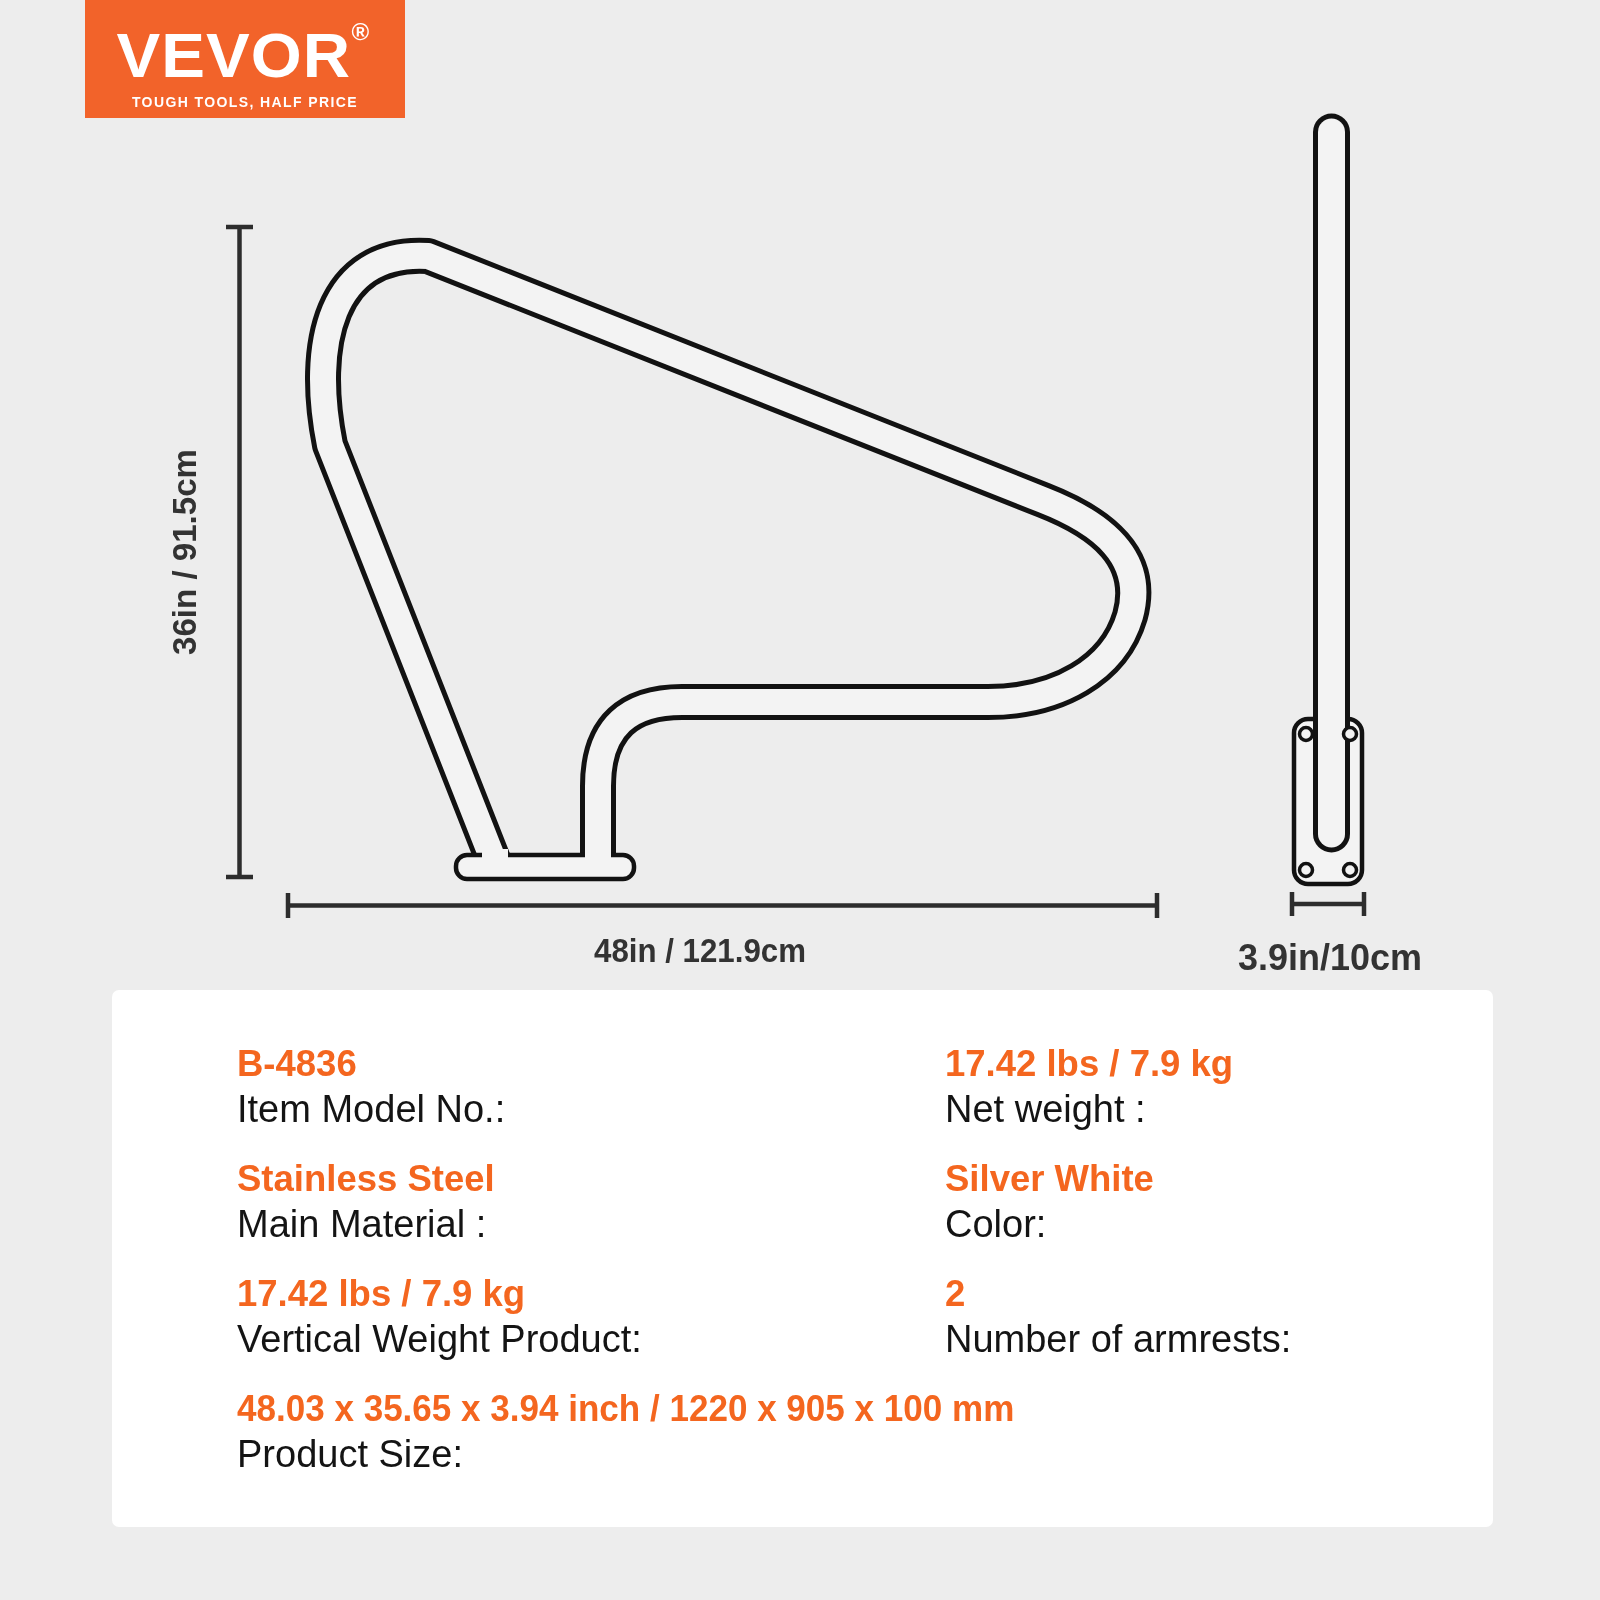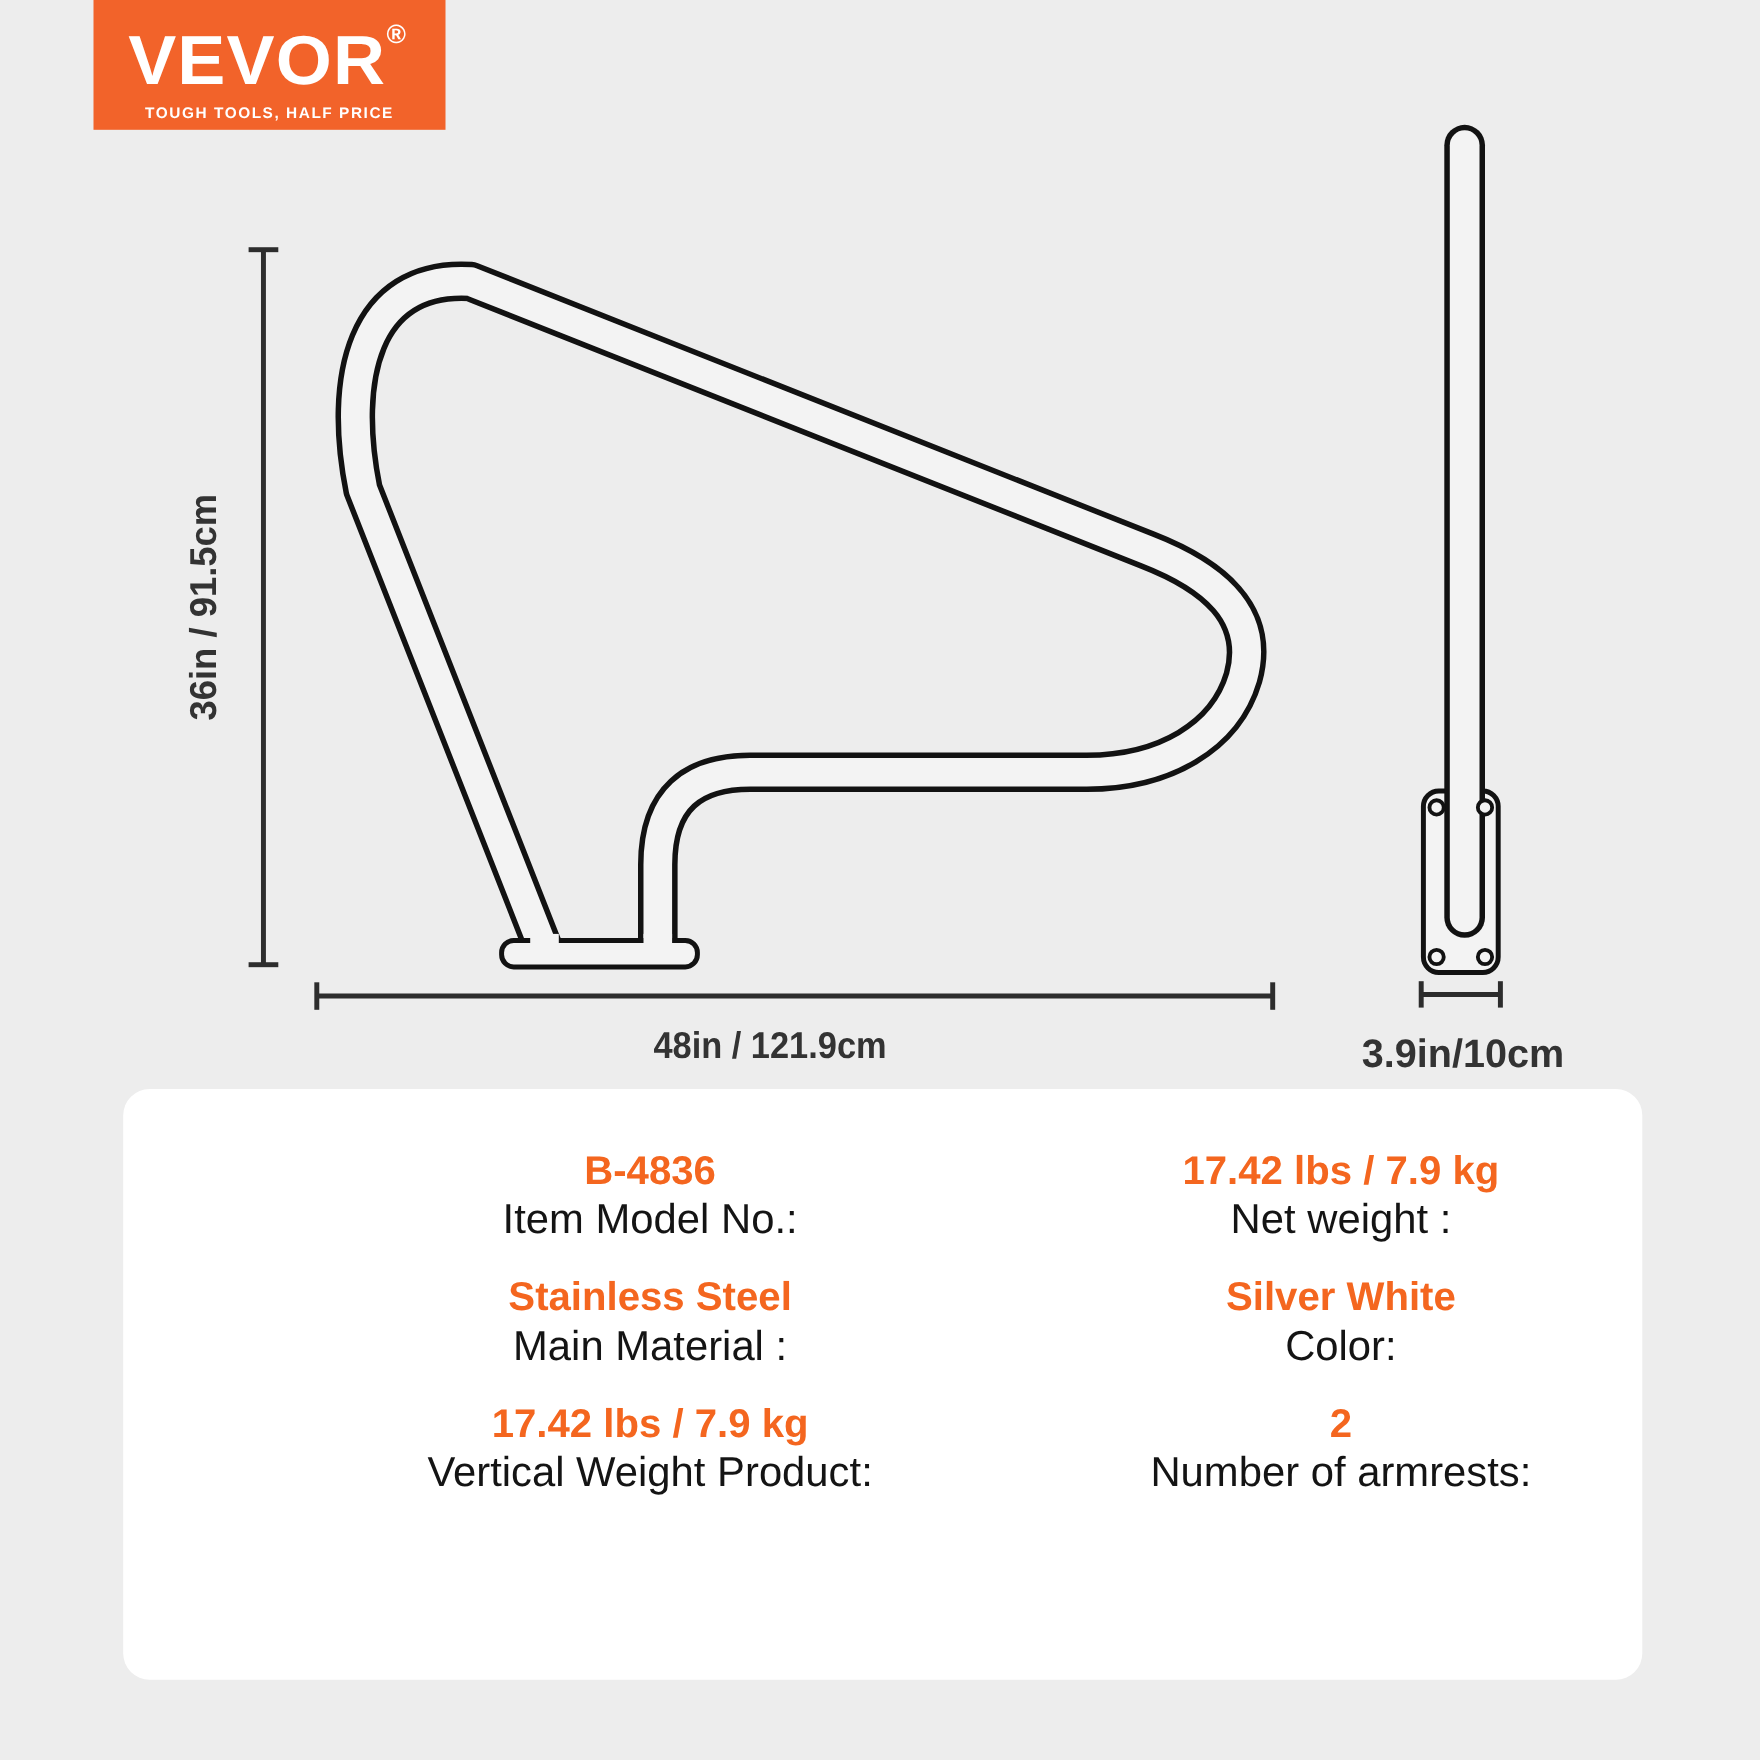--- a/index.html
+++ b/index.html
@@ -45,22 +45,22 @@
   svg.drawing{position:absolute;left:0;top:0;width:1600px;height:1600px;}
   .dim-label{
     font-family:"Liberation Sans", sans-serif;
     font-weight:700;
     fill:var(--dim-text);
   }
 
   
   .card{
     position:absolute;left:112px;top:990px;width:1381px;height:537px;
-    background:var(--card-bg);border-radius:24px;
-    box-sizing:border-box;padding:52px 0 0 125px;text-align:center;
+    background:var(--card-bg);border-radius:7px;
+    box-sizing:border-box;padding:52px 0 0 125px;
   }
   .spec-grid{
     display:grid;
     grid-template-columns:708px 1fr;
   }
   .spec-row{margin-bottom:28px;}
   .spec-row.full{grid-column:1 / span 2;}
   .spec-value{
     color:var(--value-orange);
     font-size:36.5px;font-weight:700;line-height:44px;
@@ -154,17 +154,21 @@
       <div class="spec-row">
         <div class="spec-value">17.42 lbs / 7.9 kg</div>
         <div class="spec-label">Vertical Weight Product:</div>
       </div>
 
       <div class="spec-row">
         <div class="spec-value">2</div>
         <div class="spec-label">Number of armrests:</div>
       </div>
 
+      <div class="spec-row full">
+        <div class="spec-value condensed">48.03 x 35.65 x 3.94 inch / 1220 x 905 x 100 mm</div>
+        <div class="spec-label">Product Size:</div>
+      </div>
 
     </div>
   </div>
 
 </div>
 
 </body></html>

